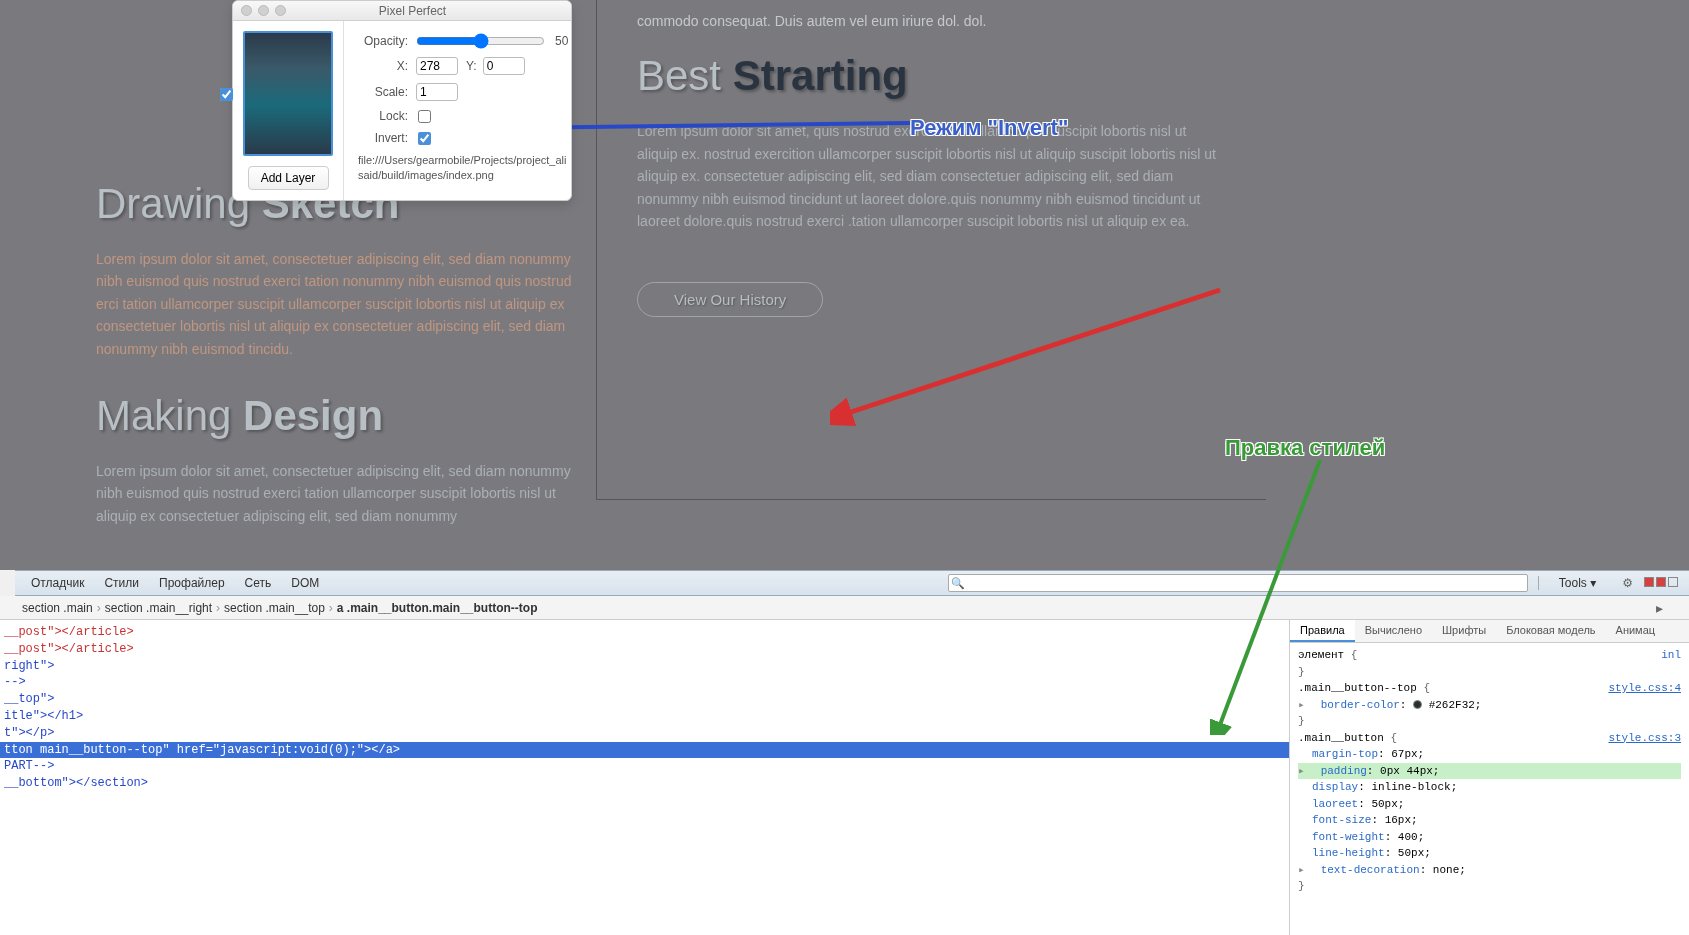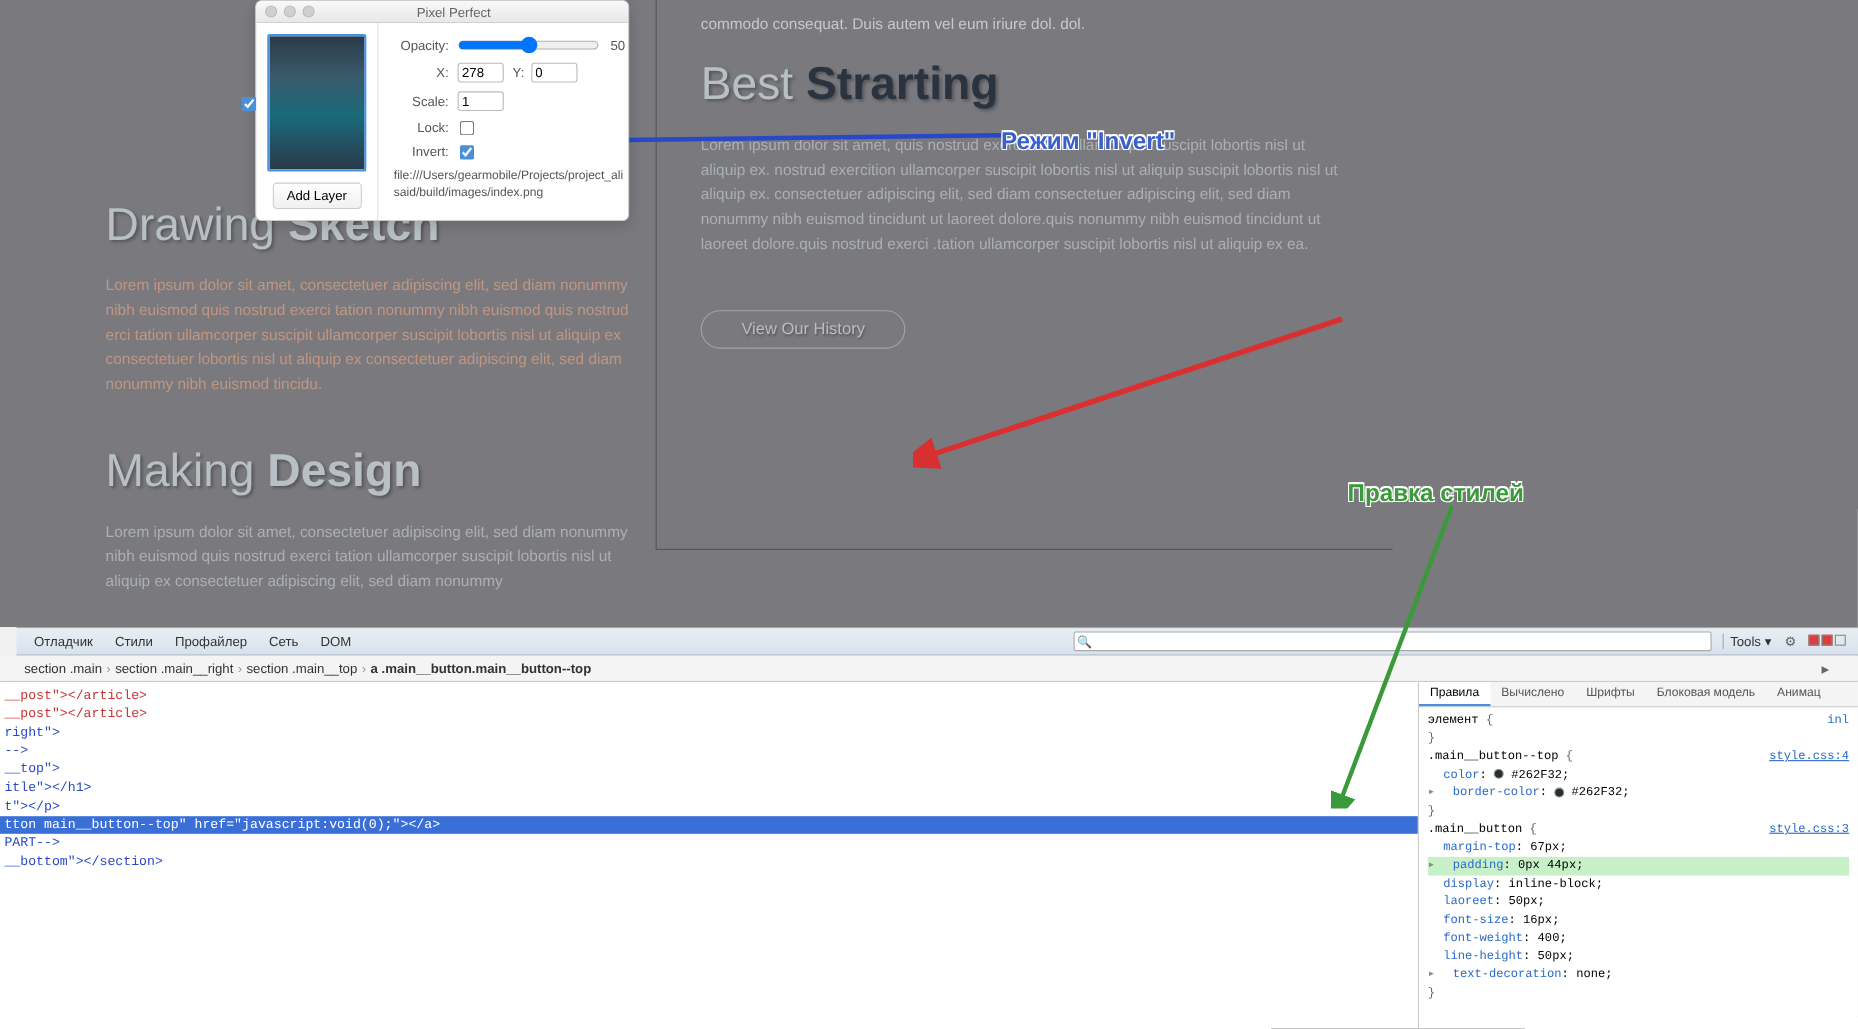--- a/index.html
+++ b/index.html
@@ -44,21 +44,21 @@
 .arrow-blue { position: absolute; left: 425px; top: 105px; width: 490px; height: 40px; z-index: 49; pointer-events:none;}
 .arrow-red { position: absolute; left: 830px; top: 280px; width: 400px; height: 160px; z-index: 49; pointer-events:none;}
 .arrow-green { position: absolute; left: 1210px; top: 455px; width: 160px; height: 280px; z-index: 49; pointer-events:none;}
 
 
 .dt-toolbar { position: absolute; top: 570px; left: 15px; right: 0; height: 26px; background: linear-gradient(#e8eef4,#d8e2ec); border-top: 1px solid #9ab; border-bottom: 1px solid #9ab; display: flex; align-items: center; font-size: 12px; color: #333; padding: 0 6px; }
 .dt-tab { padding: 0 10px; cursor: pointer; }
 .dt-search { margin-left: auto; margin-right: 10px; width: 580px; height: 18px; border: 1px solid #aaa; border-radius: 2px; font-size: 11px; padding: 0 18px; background: #fff; }
 .dt-search-wrap { position: relative; margin-left: auto; }
 .dt-search-icon { position: absolute; left: 4px; top: 3px; color: #888; font-size: 11px; }
-.dt-tools { padding: 0 6px; cursor: pointer; border-left: 1px solid #aaa; }
+.dt-tools { padding: 0 20px; cursor: pointer; border-left: 1px solid #aaa; }
 .dt-gear { padding: 0 6px; color: #666; cursor: pointer; }
 .dt-boxes { padding: 0 4px; }
 .dt-box { display: inline-block; width: 10px; height: 10px; border: 1px solid #888; margin: 0 1px; }
 
 
 .dt-crumb { position: absolute; top: 596px; left: 0; right: 0; height: 24px; background: #f4f4f4; border-bottom: 1px solid #ccc; display: flex; align-items: center; font-size: 12px; padding: 0 22px; color: #333; }
 .dt-crumb span { margin-right: 4px; }
 .dt-crumb .sep { color: #999; }
 .dt-crumb .active { font-weight: bold; }
 .dt-crumb-arrow { margin-left: auto; margin-right: 10px; color: #666; font-size: 14px; }
@@ -92,21 +92,21 @@
 <div class="content-area">
   <div class="right-col">
     <div class="top-text">commodo consequat. Duis autem vel eum iriure dol. dol.</div>
     <h2 class="section-title dark"><span>Best </span><strong>Strarting</strong></h2>
     <p class="body-text">Lorem ipsum dolor sit amet, quis nostrud exerci tation ullamcorper suscipit lobortis nisl ut aliquip ex. nostrud exercition ullamcorper suscipit lobortis nisl ut aliquip suscipit lobortis nisl ut aliquip ex. consectetuer adipiscing elit, sed diam consectetuer adipiscing elit, sed diam nonummy nibh euismod tincidunt ut laoreet dolore.quis nonummy nibh euismod tincidunt ut laoreet dolore.quis nostrud exerci .tation ullamcorper suscipit lobortis nisl ut aliquip ex ea.</p>
     <a class="history-btn">View Our History</a>
   </div>
   <div class="left-col">
     <h2 class="section-title" style="margin-top:170px;"><span>Drawing </span><strong>Sketch</strong></h2>
     <p class="body-text alt">Lorem ipsum dolor sit amet, consectetuer adipiscing elit, sed diam nonummy nibh euismod quis nostrud exerci tation nonummy nibh euismod quis nostrud erci tation ullamcorper suscipit ullamcorper suscipit lobortis nisl ut aliquip ex consectetuer lobortis nisl ut aliquip ex consectetuer adipiscing elit, sed diam nonummy nibh euismod tincidu.</p>
-    <h2 class="section-title" style="margin-top:44px;"><span>Making </span><strong>Design</strong></h2>
+    <h2 class="section-title" style="margin-top:32px;"><span>Making </span><strong>Design</strong></h2>
     <p class="body-text">Lorem ipsum dolor sit amet, consectetuer adipiscing elit, sed diam nonummy nibh euismod quis nostrud exerci tation ullamcorper suscipit lobortis nisl ut aliquip ex consectetuer adipiscing elit, sed diam nonummy</p>
   </div>
 </div>
 
 <input type="checkbox" checked="" class="pp-outer-check pp-check blue" style="">
 <div class="pp-panel">
   <div class="pp-titlebar">
     <span class="pp-dot"></span>
     <span class="pp-dot"></span>
     <span class="pp-dot"></span>
@@ -219,21 +219,20 @@
       <span class="dt-styles-tab active">Правила</span>
       <span class="dt-styles-tab">Вычислено</span>
       <span class="dt-styles-tab">Шрифты</span>
       <span class="dt-styles-tab">Блоковая модель</span>
       <span class="dt-styles-tab">Анимац</span>
     </div>
     <div class="dt-styles-body" id="styles-body">
         <div><span class="sel">элемент</span> <span class="br">{</span><span class="inl">inl</span></div>
         <div><span class="br">}</span></div>
         <div><span class="sel">.main__button--top</span> <span class="br">{</span><span class="rule-src">style.css:4</span></div>
-        <div class=""><span class="prop">color</span>: <span class="swatch"></span> <span class="val">#262F32;</span></div>
         <div class=""><span class="tri">▸</span><span class="prop">border-color</span>: <span class="swatch"></span> <span class="val">#262F32;</span></div>
         <div><span class="br">}</span></div>
         <div><span class="sel">.main__button</span> <span class="br">{</span><span class="rule-src">style.css:3</span></div>
         <div class=""><span class="prop">margin-top</span>: <span class="val">67px;</span></div>
         <div class="hl-pad"><span class="tri">▸</span><span class="prop">padding</span>: <span class="val">0px 44px;</span></div>
         <div class=""><span class="prop">display</span>: <span class="val">inline-block;</span></div>
         <div class=""><span class="prop">laoreet</span>: <span class="val">50px;</span></div>
         <div class=""><span class="prop">font-size</span>: <span class="val">16px;</span></div>
         <div class=""><span class="prop">font-weight</span>: <span class="val">400;</span></div>
         <div class=""><span class="prop">line-height</span>: <span class="val">50px;</span></div>

